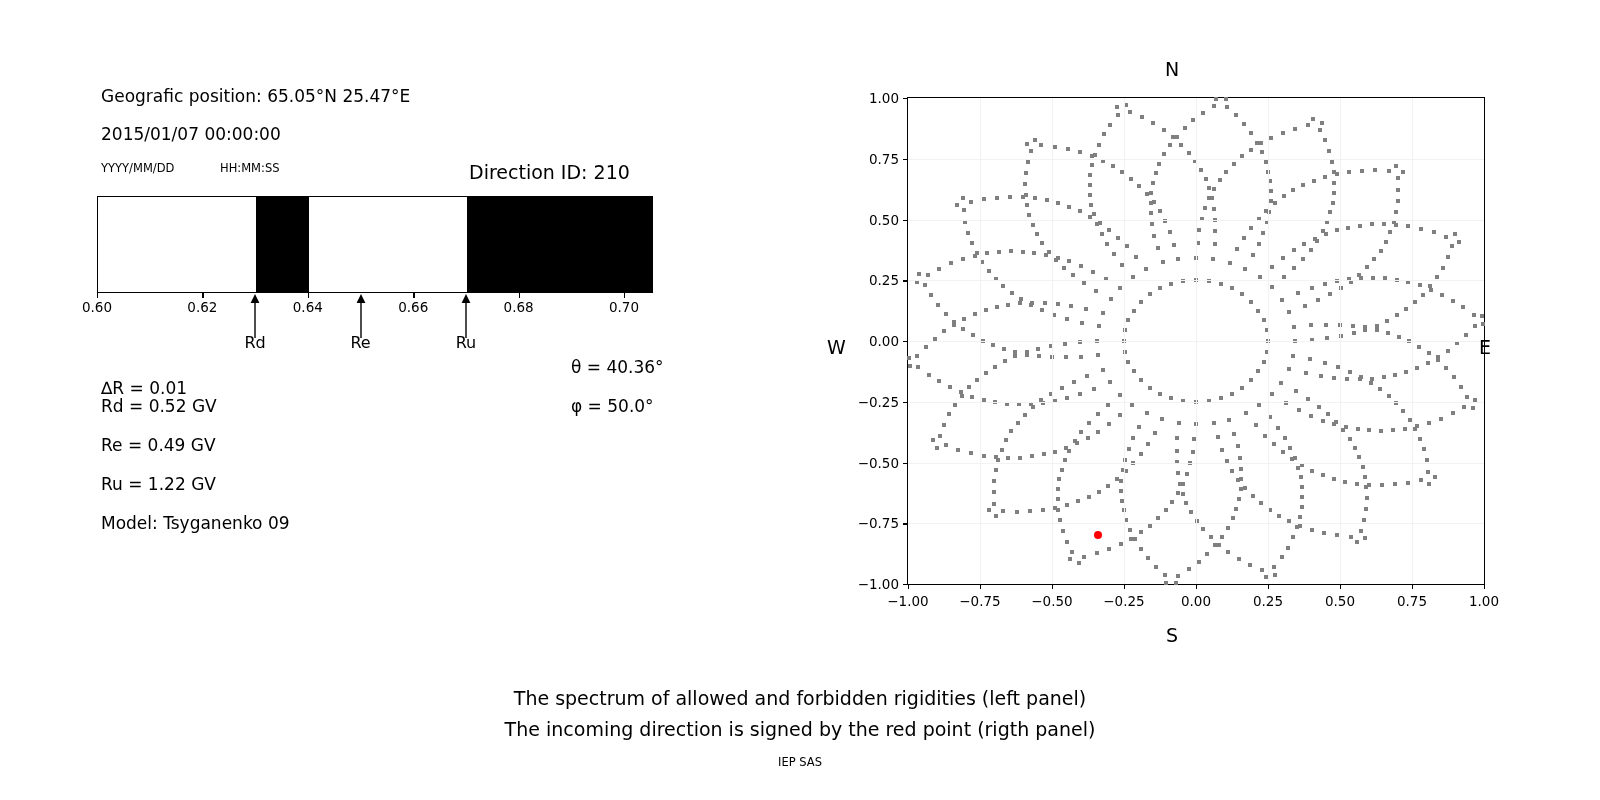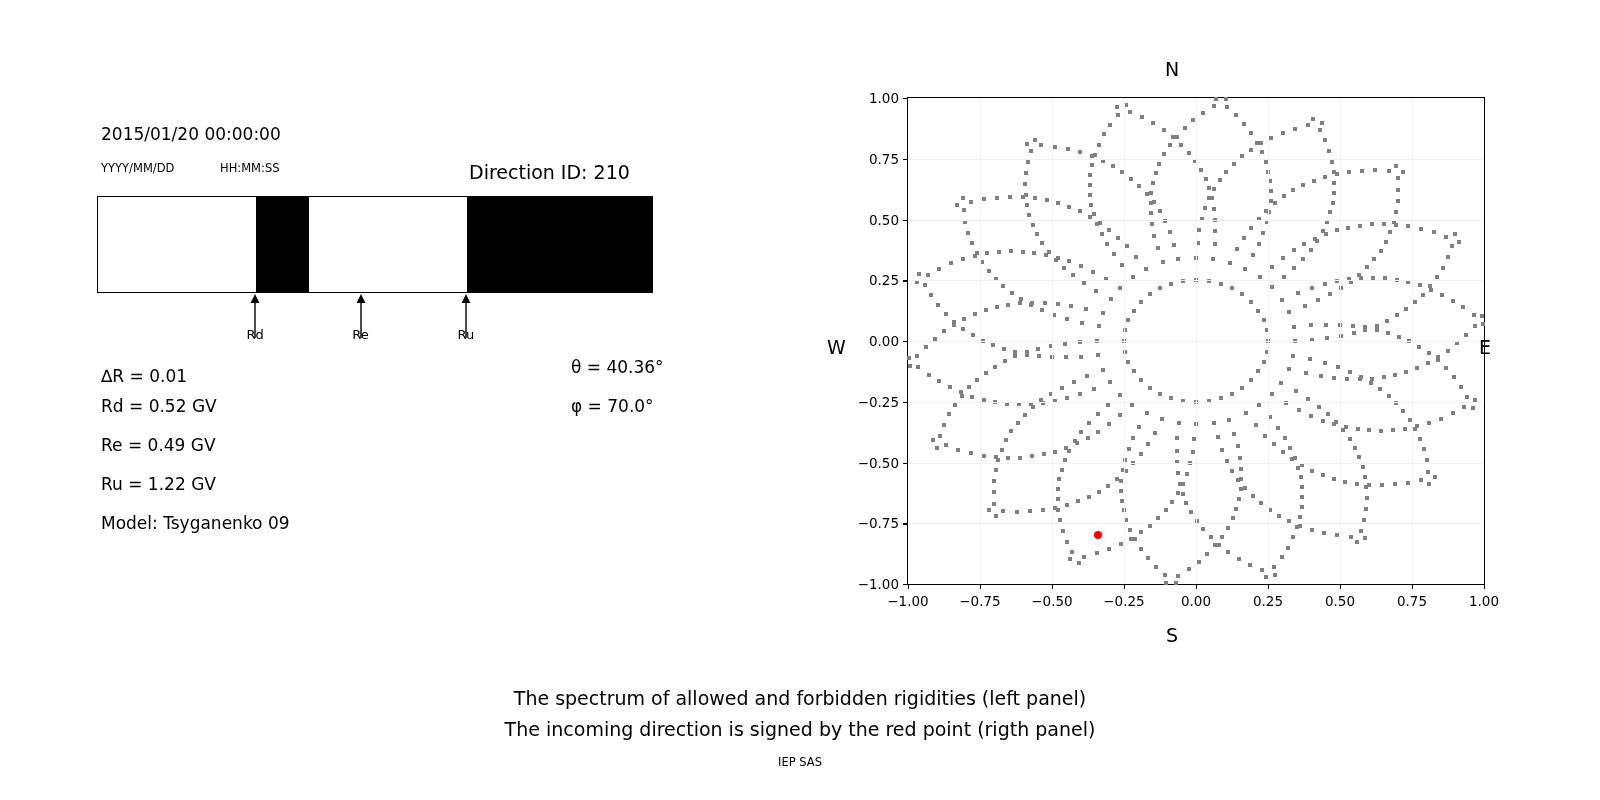--- a/index.html
+++ b/index.html
@@ -96,22 +96,22 @@
   }
   .marker-arrow {
     position: absolute;
     top: 0;
     width: 22px;
     margin-left: -11px;
     height: 45px;
   }
   .marker-label {
     position: absolute;
-    top: 34px;
-    font-size: 13px;
+    top: 40px;
+    font-size: 16px;
     transform: translateX(-50%);
     white-space: nowrap;
   }
 
   
   .param {
     position: absolute;
     font-size: 17px;
     white-space: nowrap;
   }
@@ -211,62 +211,77 @@
     transform: translateX(-50%);
     font-size: 11.5px;
     white-space: nowrap;
   }
 </style>
 </head>
 <body>
 
 <div id="left-panel">
 
-
-  <div class="info-line" id="datetime">2015/01/20 00:00:00</div>
+  <div class="info-line" id="geo-position">Geografic position: 65.05°N 25.47°E</div>
+
+  <div class="info-line" id="datetime">2015/01/07 00:00:00</div>
 
   <div class="format-hint" id="hint-date">YYYY/MM/DD</div>
 
   <div class="format-hint" id="hint-time">HH:MM:SS</div>
 
   <div id="direction-id">Direction ID: 210</div>
 
   <div id="spectrum-wrap">
     <div id="spectrum-box">
         <div class="band" style="left: 158.104px; width: 52.7014px;"></div>
         <div class="band" style="left: 368.91px; width: 187.09px;"></div>
       </div>
   </div>
 
+  <div id="spectrum-axis">
+      <div class="xtick" style="left: 0px;"></div>
+      <div class="xticklabel" style="left: 0px;">0.60</div>
+      <div class="xtick" style="left: 105.403px;"></div>
+      <div class="xticklabel" style="left: 105.403px;">0.62</div>
+      <div class="xtick" style="left: 210.806px;"></div>
+      <div class="xticklabel" style="left: 210.806px;">0.64</div>
+      <div class="xtick" style="left: 316.209px;"></div>
+      <div class="xticklabel" style="left: 316.209px;">0.66</div>
+      <div class="xtick" style="left: 421.611px;"></div>
+      <div class="xticklabel" style="left: 421.611px;">0.68</div>
+      <div class="xtick" style="left: 527.014px;"></div>
+      <div class="xticklabel" style="left: 527.014px;">0.70</div>
+    </div>
   <div id="arrow-layer">
       <div class="marker-arrow" style="left: 158.104px;"><svg width="22" height="45" viewBox="0 0 22 45">
           <line x1="11" y1="45" x2="11" y2="7" stroke="#000" stroke-width="1.4"></line>
           <polygon points="11,1 6.6,10 15.4,10" fill="#000"></polygon>
         </svg></div>
       <div class="marker-label" style="left: 158.104px;">Rd</div>
       <div class="marker-arrow" style="left: 263.507px;"><svg width="22" height="45" viewBox="0 0 22 45">
           <line x1="11" y1="45" x2="11" y2="7" stroke="#000" stroke-width="1.4"></line>
           <polygon points="11,1 6.6,10 15.4,10" fill="#000"></polygon>
         </svg></div>
       <div class="marker-label" style="left: 263.507px;">Re</div>
       <div class="marker-arrow" style="left: 368.91px;"><svg width="22" height="45" viewBox="0 0 22 45">
           <line x1="11" y1="45" x2="11" y2="7" stroke="#000" stroke-width="1.4"></line>
           <polygon points="11,1 6.6,10 15.4,10" fill="#000"></polygon>
         </svg></div>
       <div class="marker-label" style="left: 368.91px;">Ru</div>
     </div>
 
-  <div class="param param-col-left" style="top:366px">∆R = 0.01</div>
+  <div class="param param-col-left" style="top:378px">∆R = 0.01</div>
   <div class="param param-col-left" style="top:396px">Rd = 0.52 GV</div>
   <div class="param param-col-left" style="top:435px">Re = 0.49 GV</div>
   <div class="param param-col-left" style="top:474px">Ru = 1.22 GV</div>
   <div class="param param-col-left" style="top:513px">Model: Tsyganenko 09</div>
 
   <div class="param param-col-right" style="top:357px">θ = 40.36°</div>
-  <div class="param param-col-right" style="top:396px">φ = 70.0°</div>
+  <div class="param param-col-right" style="top:396px">φ = 50.0°</div>
 </div>
 
 <div id="right-panel">
   <div id="polar-axes">
     <div class="pdot" style="left: 288px; top: 182.25px;"></div>
       <div class="pdot" style="left: 288.44px; top: 159.507px;"></div>
       <div class="pdot" style="left: 289.57px; top: 144.795px;"></div>
       <div class="pdot" style="left: 291.393px; top: 132.122px;"></div>
       <div class="pdot" style="left: 293.934px; top: 120.643px;"></div>
       <div class="pdot" style="left: 297.223px; top: 110.012px;"></div>

